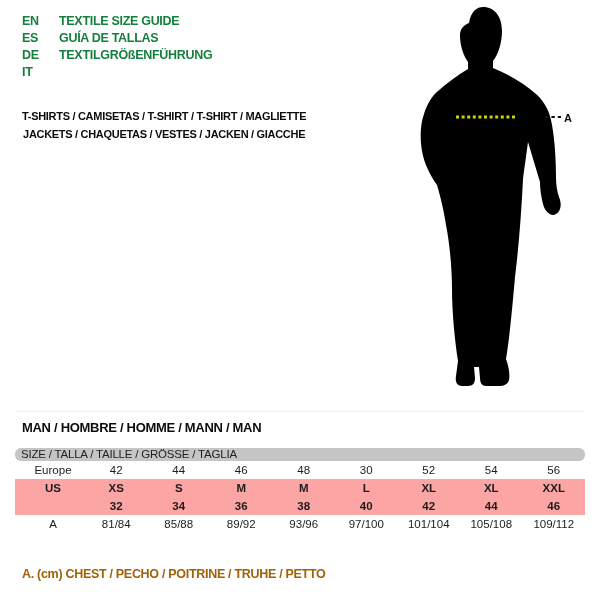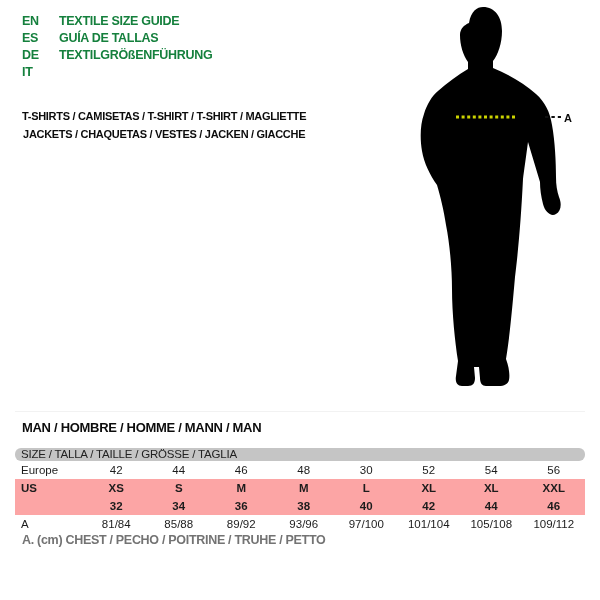--- a/index.html
+++ b/index.html
@@ -27,26 +27,26 @@
   
   .section-title{position:absolute;left:22px;top:420px;font-size:13px;font-weight:700;
                  letter-spacing:-0.3px;white-space:nowrap;color:#0c0c0c;}
 
   
   .size-table{position:absolute;left:15px;top:448px;width:570px;font-size:11.5px;color:#1c1c1c;}
   .st-header{height:13px;line-height:13px;background:#c5c5c5;padding-left:6px;
              font-size:11.5px;color:#222;letter-spacing:-0.2px;border-radius:6px;}
   .st-row{display:flex;height:18px;align-items:center;}
   .st-row.shaded{background:#fca5a5;font-weight:bold;}
-  .st-label{width:70px;padding-left:6px;box-sizing:border-box;text-align:left;}
+  .st-label{width:70px;padding-left:6px;box-sizing:border-box;text-align:center;}
   .st-cell{flex:1;text-align:center;}
 
   
-  .footnote{position:absolute;left:22px;top:533px;font-size:12.5px;font-weight:700;
-            letter-spacing:-0.3px;white-space:nowrap;color:#737373;}
+  .footnote{position:absolute;left:22px;top:567px;font-size:12.5px;font-weight:700;
+            letter-spacing:-0.3px;white-space:nowrap;color:#a16207;}
 </style>
 </head>
 <body>
 
 <div id="page">
 
   <div class="lang-block">
     <div class="lang-row">
       <span class="lang-code">EN</span>
       <span class="lang-label">TEXTILE SIZE GUIDE</span>

